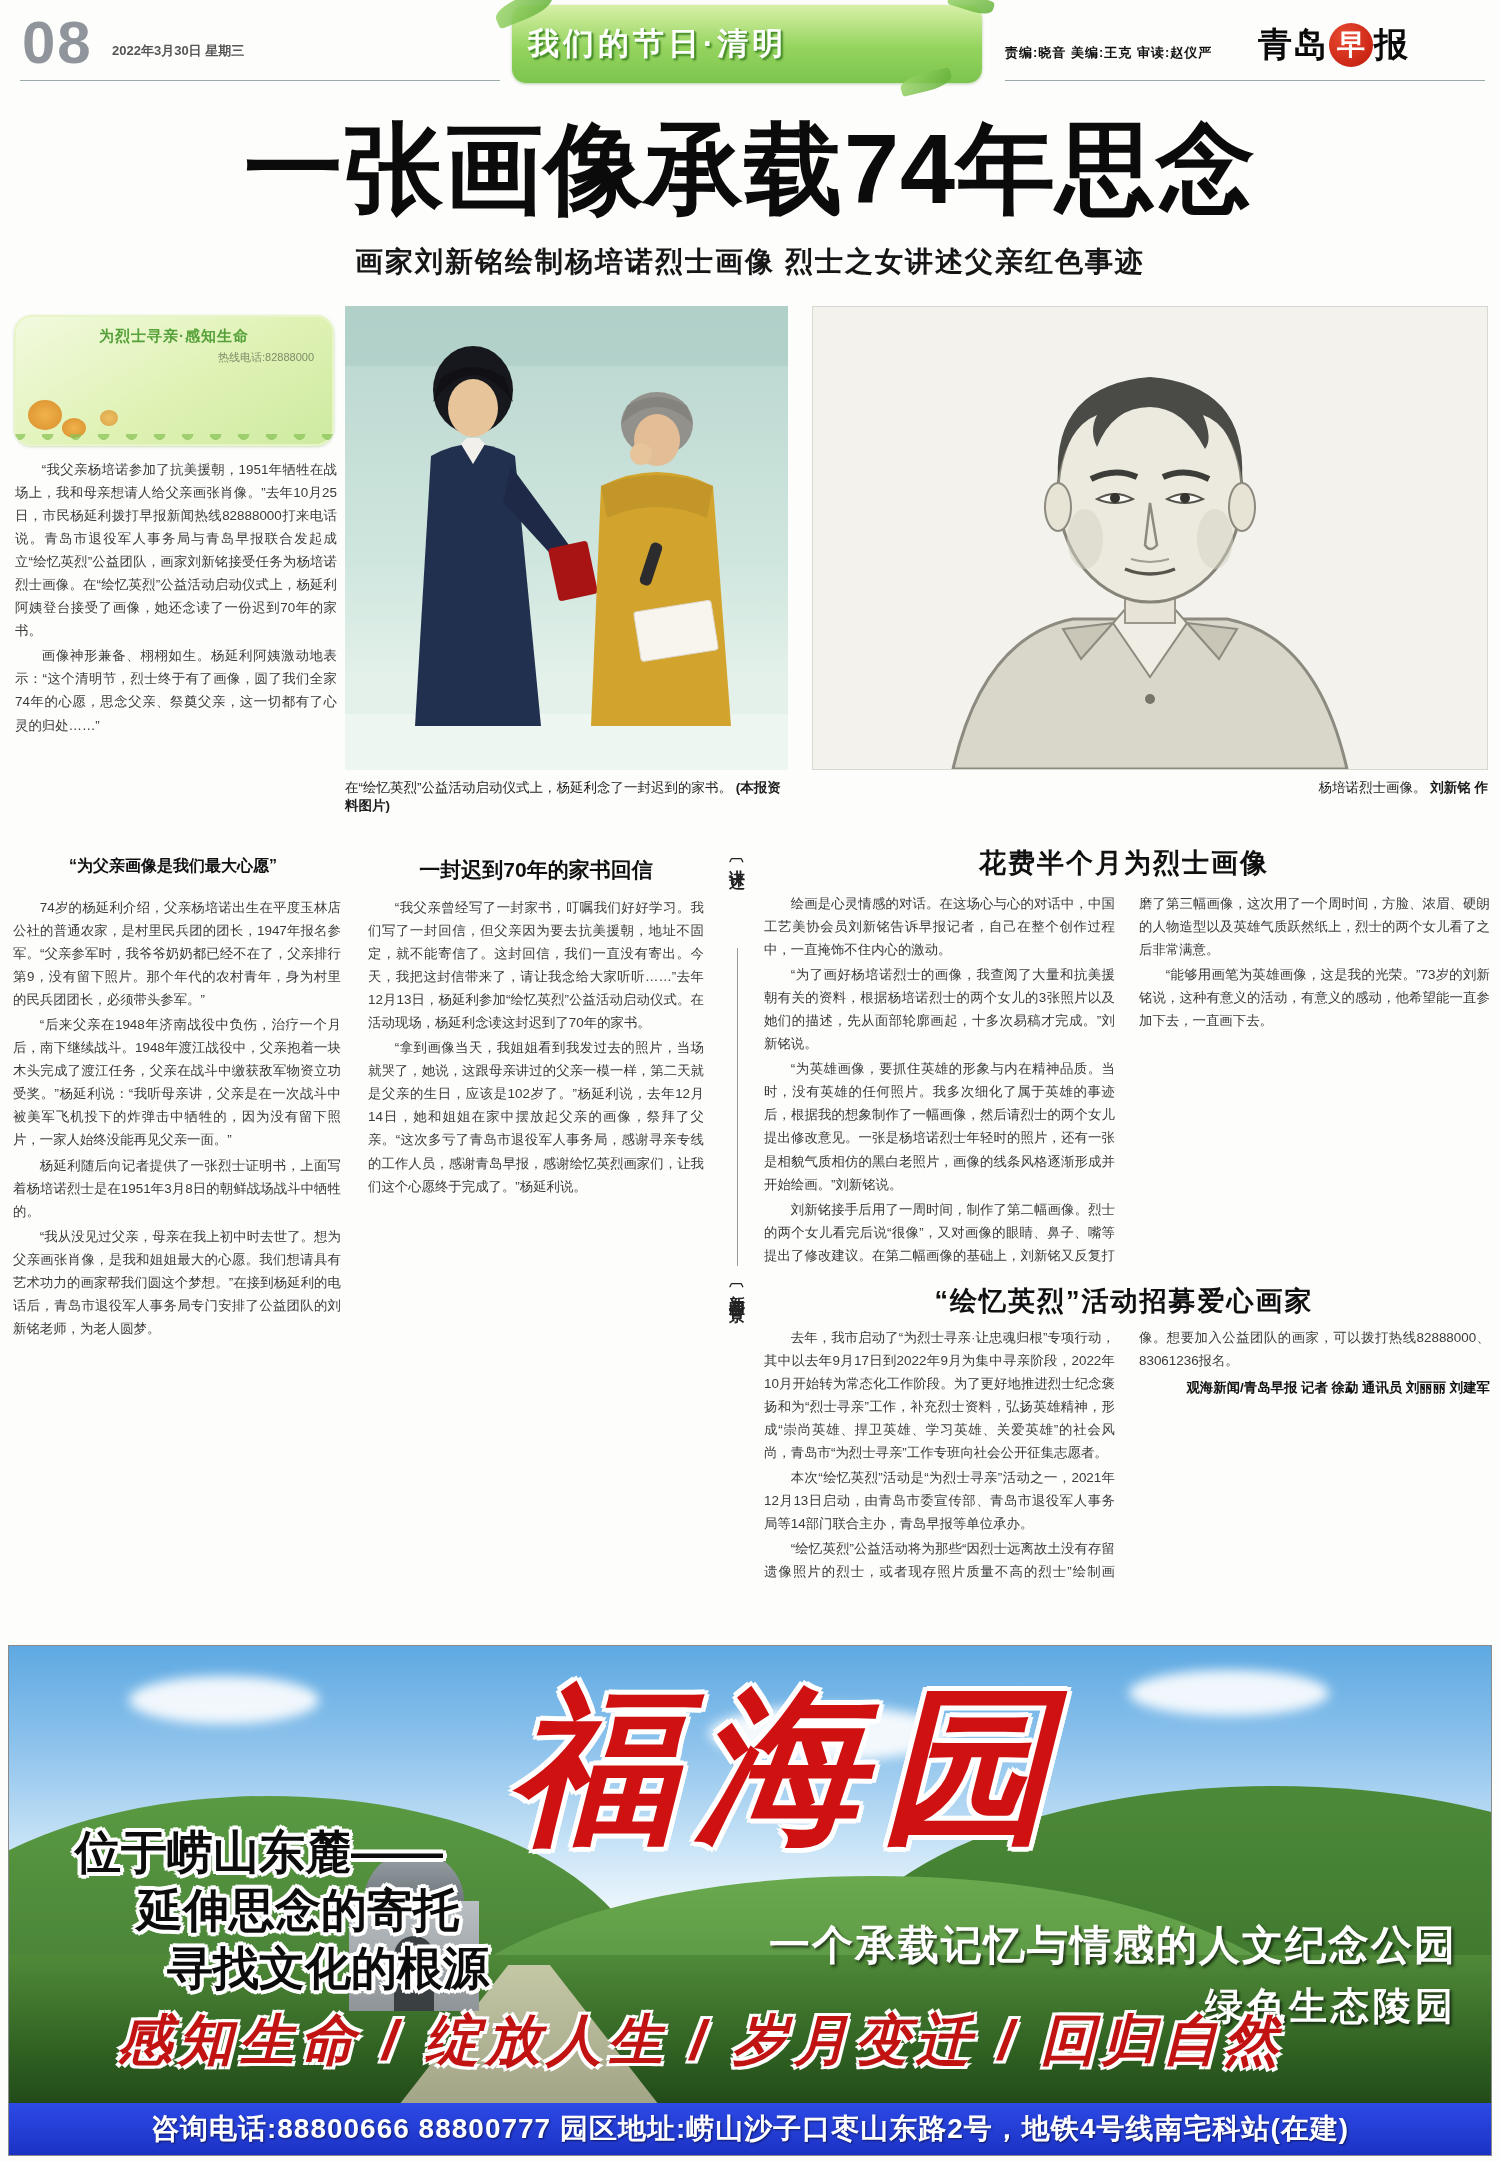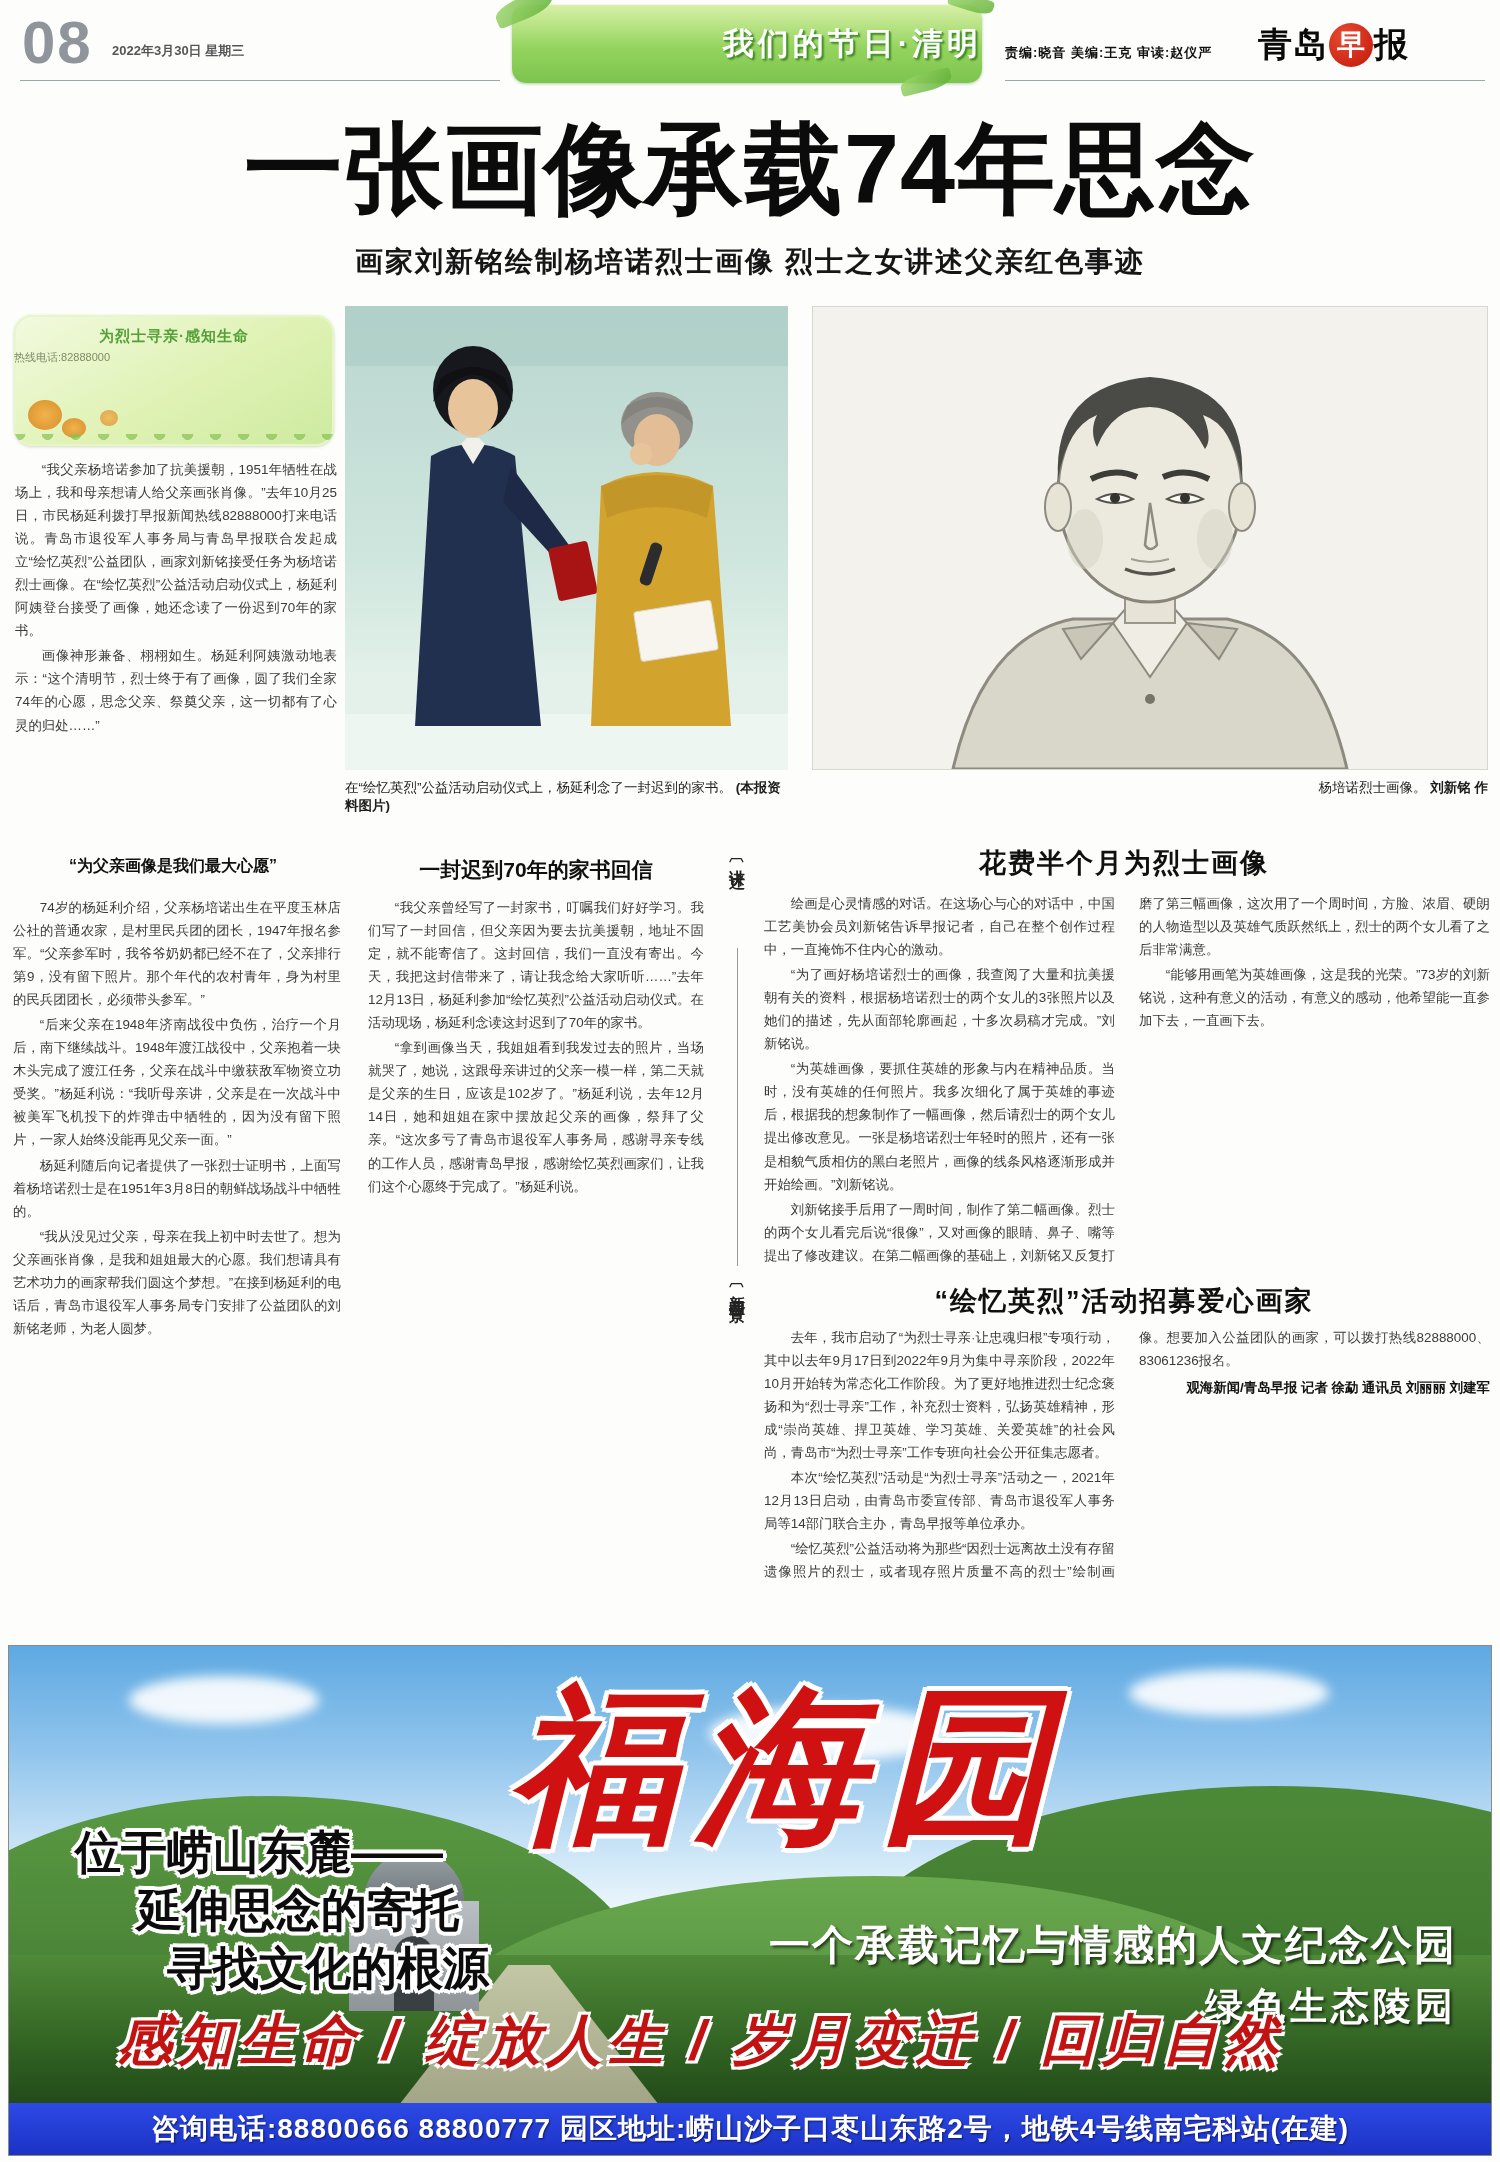--- a/index.html
+++ b/index.html
@@ -6,21 +6,21 @@
   html,body { background:#e8e8e8; font-family:"Liberation Sans","DejaVu Sans",sans-serif; }
   #page { position:relative; width:1500px; height:2162px; margin:0 auto; background:#fdfdfc; overflow:hidden; }
 
   
   .page-num { position:absolute; left:22px; top:8px; font-size:60px; font-weight:900; color:#8f959a; letter-spacing:2px; }
   .page-date { position:absolute; left:112px; top:42px; font-size:13px; color:#555; font-weight:bold; }
   .rule-l { position:absolute; left:20px; top:80px; width:480px; height:1px; background:#9aa; }
   .rule-r { position:absolute; left:1005px; top:80px; width:480px; height:1px; background:#9aa; }
   .banner { position:absolute; left:512px; top:5px; width:470px; height:78px; border-radius:14px;
             background:linear-gradient(180deg,#d8f0a8 0%,#94d45e 55%,#7cc44e 100%);
-            display:flex; align-items:center; justify-content:flex-end; box-shadow:0 1px 3px rgba(80,140,50,.4);padding-left:16px; }
+            display:flex; align-items:center; justify-content:flex-start; box-shadow:0 1px 3px rgba(80,140,50,.4);padding-left:16px; }
   .banner .txt { font-size:31px; font-weight:900; color:#fff; letter-spacing:4px;
                  text-shadow:1px 1px 0 #4c9a2d, 2px 2px 2px #3d7d22; }
   .leaf { position:absolute; background:linear-gradient(135deg,#9ed86c,#5fae35); border-radius:50% 4px 50% 4px; opacity:.85; }
   .leaf.l1 { width:60px; height:22px; left:-18px; top:-8px; transform:rotate(-22deg); }
   .leaf.l2 { width:46px; height:16px; right:-12px; top:-10px; transform:rotate(18deg); }
   .leaf.l3 { width:52px; height:18px; right:30px; bottom:-8px; transform:rotate(-14deg); }
   .credits { position:absolute; left:1005px; top:44px; font-size:13px; color:#111; font-weight:bold; letter-spacing:1px; }
   .masthead { position:absolute; left:1258px; top:22px; display:flex; align-items:center; }
   .masthead .mh-txt { font-size:34px; font-weight:900; color:#0a0a0a; letter-spacing:1px; }
   .masthead .mh-disc { width:44px; height:44px; border-radius:50%; background:radial-gradient(circle at 35% 30%,#e84b33,#c01708);
@@ -31,21 +31,21 @@
               font-size:99px; font-weight:900; color:#0b0b0b; letter-spacing:1px; }
   .subhead  { position:absolute; left:90px; top:243px; width:1320px; text-align:center;
               font-size:28px; font-weight:800; color:#161616; letter-spacing:2px; }
 
   
   .badge { position:absolute; left:14px; top:315px; width:320px; height:131px; border-radius:18px;
            background:linear-gradient(150deg,#f2fadf 0%,#dff2b4 55%,#cdeaa0 100%);
            box-shadow:inset 0 0 0 2px #e8f5c8, 0 1px 3px rgba(120,160,80,.35); overflow:hidden; }
   .badge .b1 { margin-top:12px; text-align:center; font-size:15px; font-weight:bold; color:#55a038; letter-spacing:1px; }
   .badge .b2 { text-align:center; font-size:42px; font-weight:900; color:#1c1c1c; letter-spacing:6px; margin-top:2px; }
-  .badge .b3 { padding-right:20px; font-size:11px; color:#7f8c6a; margin-top:4px; }
+  .badge .b3 { text-align:right; padding-right:20px; font-size:11px; color:#7f8c6a; margin-top:4px; }
   .badge .flower { position:absolute; border-radius:50%; background:radial-gradient(#f0b34c,#d98f2b); }
   .badge .f1 { width:34px; height:30px; left:14px; bottom:16px; }
   .badge .f2 { width:24px; height:20px; left:48px; bottom:8px; }
   .badge .f3 { width:18px; height:16px; left:86px; bottom:20px; opacity:.8; }
   .badge .grassy { position:absolute; left:0; bottom:-6px; width:100%; height:18px;
                    background:radial-gradient(circle at 20% 0,#86c154 20%,transparent 21%) 0 0/28px 18px repeat-x; opacity:.7; }
 
   
   .body-txt { font-size:13.4px; line-height:1.72; color:#3a3a3a; text-align:justify; }
   .body-txt p { text-indent:2em; margin-bottom:2px; }

